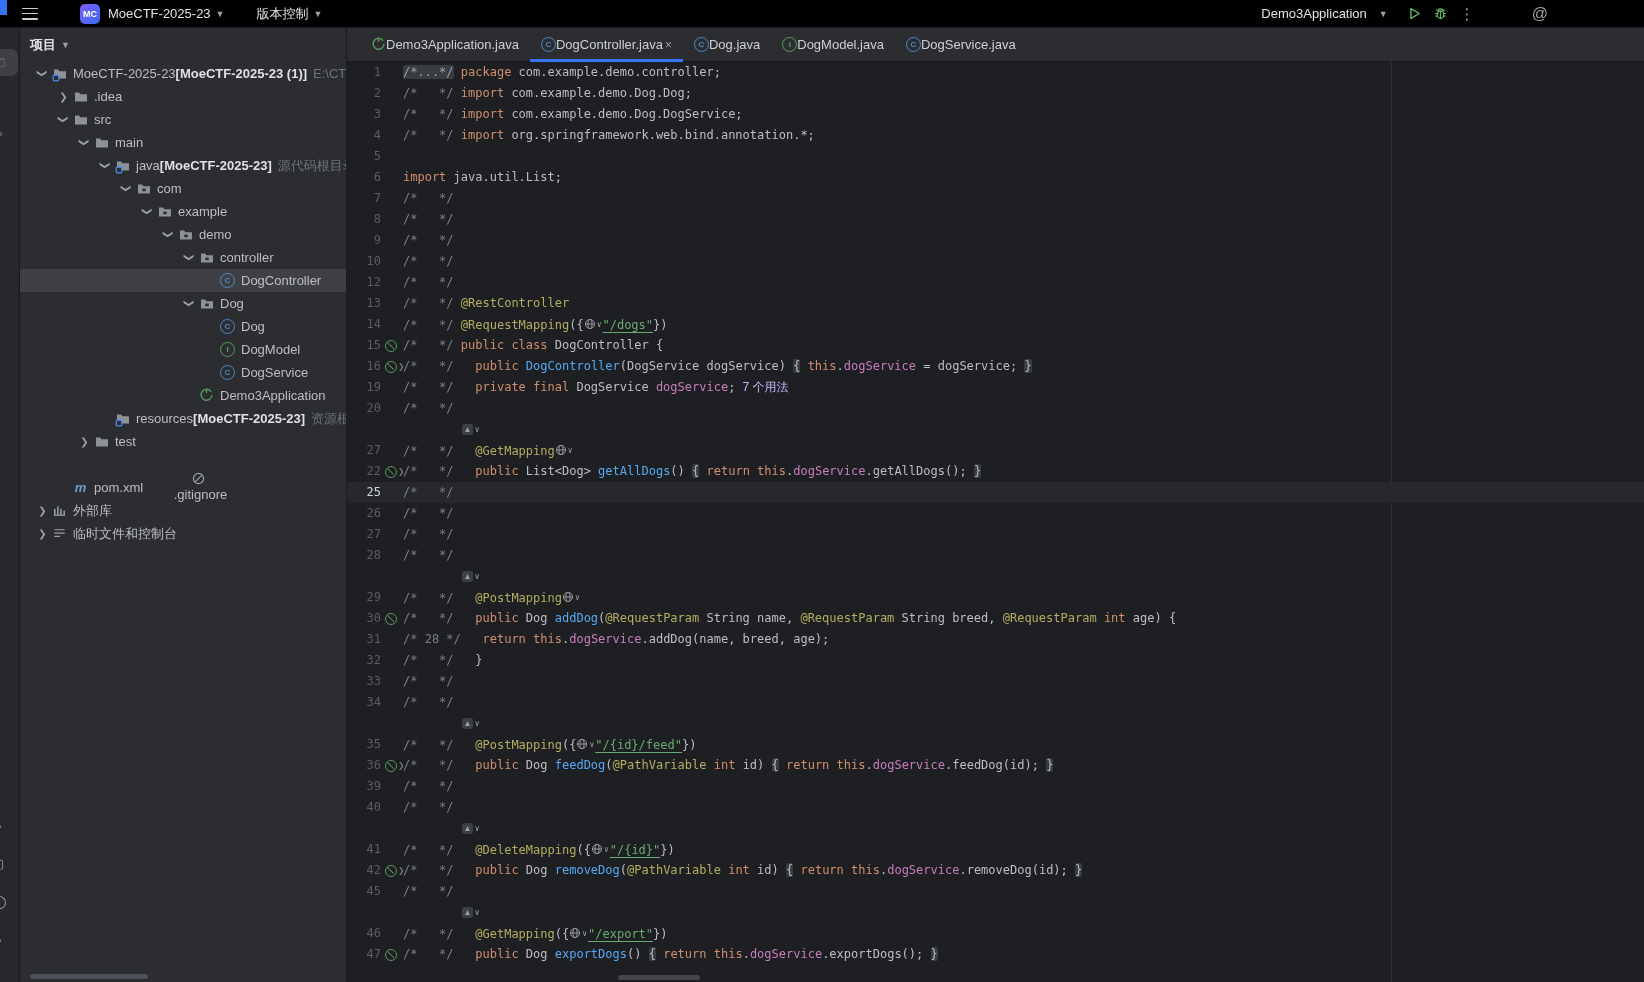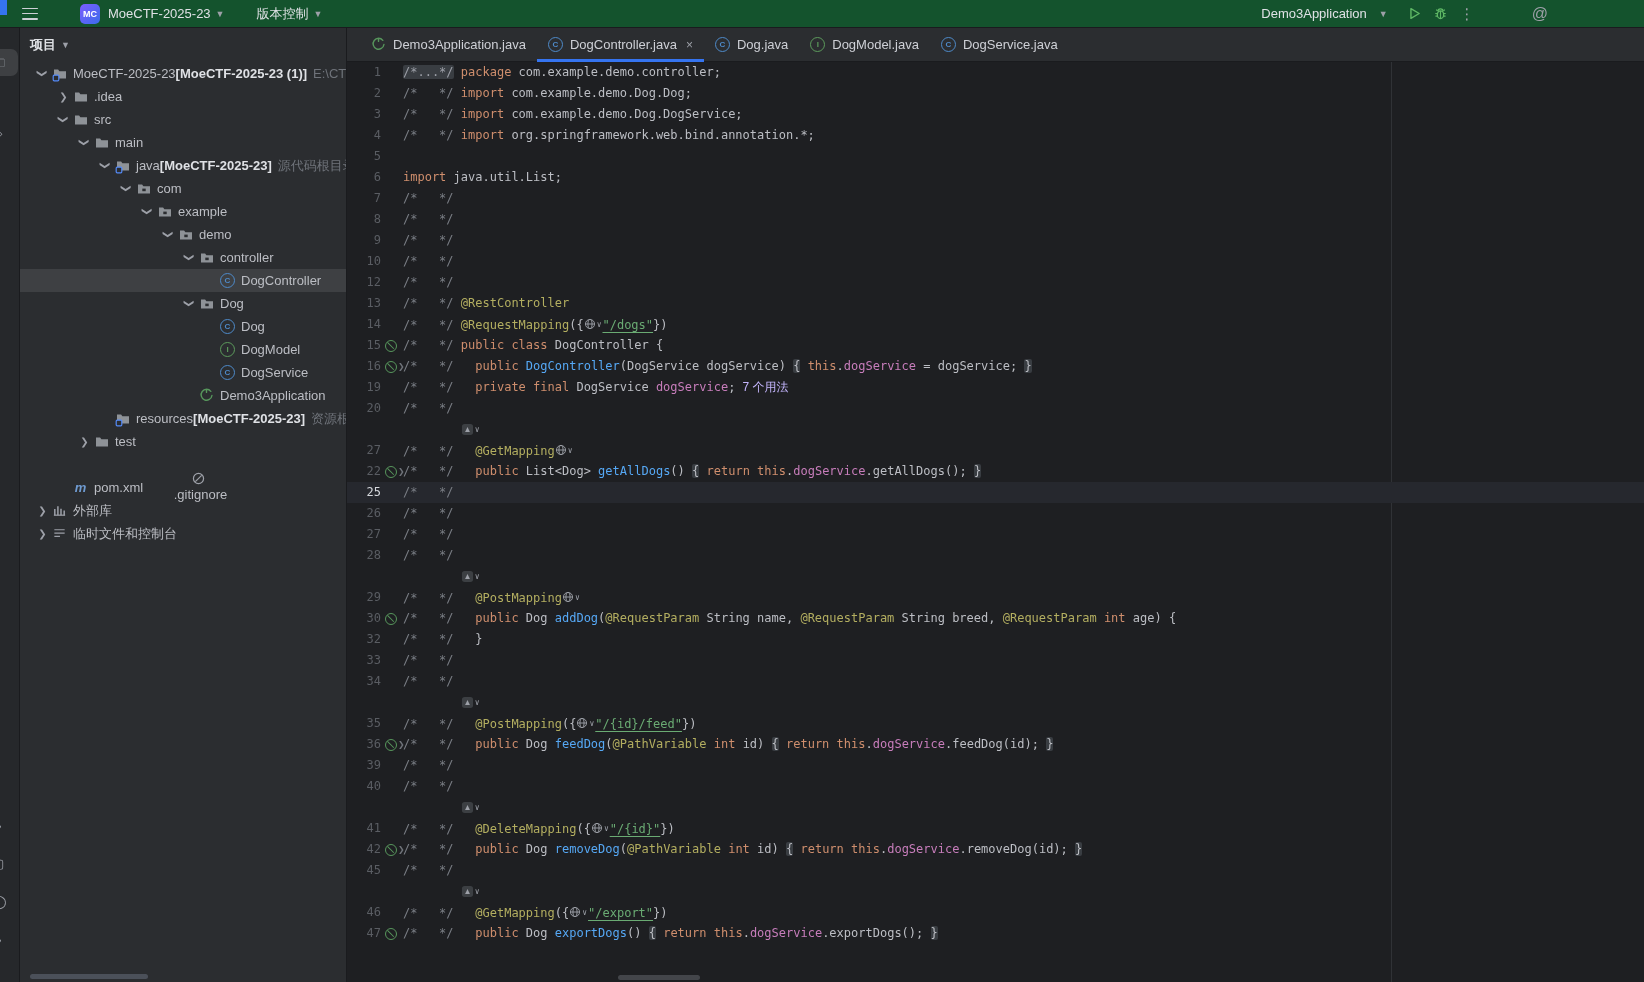--- a/index.html
+++ b/index.html
@@ -6,21 +6,21 @@
   html,body { margin:0; padding:0; }
   body {
     width:1644px; height:982px; overflow:hidden;
     background:#1E1F22; font-family:"Liberation Sans", sans-serif;
     -webkit-font-smoothing:antialiased;
   }
   .app { width:1644px; height:982px; display:flex; flex-direction:column; position:relative; }
 
   
   .titlebar {
-    height:28px; flex:0 0 28px; background:#14532d; border-bottom:1px solid #1A1B1E;
+    height:28px; flex:0 0 28px; background:#000000; border-bottom:1px solid #1A1B1E;
     display:flex; align-items:center; padding-left:22px; position:relative;
   }
   .corner-fragment { position:absolute; left:0; top:0; width:7px; height:15px; background:#3574F0; }
   .hamburger { width:16px; height:12px; display:flex; flex-direction:column; justify-content:space-between; cursor:pointer; margin-right:42px; }
   .hamburger i { display:block; height:1.6px; background:#CED0D6; border-radius:1px; }
   .mc-logo {
     width:20px; height:20px; border-radius:5px; color:#fff; font-size:9px; font-weight:700;
     display:flex; align-items:center; justify-content:center;
     background:linear-gradient(135deg,#7C5CFF 0%,#3B6CEB 100%); margin-right:8px;
   }
@@ -56,21 +56,21 @@
   .tbold { font-weight:700; color:#DFE1E5; }
   .tsuffix { color:#6F737A; margin-left:6px; }
   .ci { width:15px; height:15px; border-radius:50%; border:1.4px solid var(--c); color:var(--c);
         font-size:8px; font-weight:700; display:inline-flex; align-items:center; justify-content:center; }
   .mv { color:#6F9BD1; font-style:italic; font-weight:700; font-size:13px; }
   .panel-hscroll { position:absolute; left:10px; bottom:3px; width:118px; height:5px; border-radius:3px; background:#4B5059; }
 
   
   .editor-pane { flex:1; display:flex; flex-direction:column; min-width:0; background:#1E1F22; }
   .tabbar { height:34px; flex:0 0 34px; background:#2B2D30; border-bottom:1px solid #1A1B1E; display:flex; padding-left:13px; }
-  .tab { display:flex; align-items:center; gap:7px; padding:0 11px; font-size:13px; color:#CED0D6; position:relative; cursor:pointer; white-space:nowrap; }
+  .tab { display:flex; align-items:center; padding:0 11px; font-size:13px; color:#CED0D6; position:relative; cursor:pointer; white-space:nowrap; }
   .tab.active::after { content:""; position:absolute; left:0; right:0; bottom:-1px; height:3px; background:#3574F0; }
   .tab .close { color:#9DA0A8; font-size:12px; margin-left:2px; }
 
   .editor { flex:1; position:relative; overflow:hidden; font-family:"DejaVu Sans Mono", monospace; font-size:12px; }
   .guide { position:absolute; left:1044px; top:0; bottom:0; width:1px; background:#303236; }
   .erow { height:21px; line-height:21px; display:flex; white-space:pre; position:relative; }
   .erow.caret { background:#26282E; }
   .lnum { width:34px; flex:0 0 34px; text-align:right; color:#5A5D63; font-size:12px; }
   .erow.caret .lnum { color:#D5D8DD; }
   .gico { width:22px; flex:0 0 22px; display:flex; align-items:center; padding-left:4px; gap:1px; }
@@ -434,20 +434,21 @@
             <div class="erow inlay"><span class="lnum"></span><span class="gico"></span><span class="code"><span class="tk-t">        </span><span><svg width="13" height="13" viewBox="0 0 14 14" style="vertical-align:-2px">
                     <rect x="1" y="1" width="12" height="12" rx="3" fill="#3C3F43"></rect>
                     <path d="M4.4 9.6 7 4.4l2.6 5.2z" fill="#9DA0A8"></path>
                   </svg></span><span class="tk-v">∨</span></span></div>
             <div class="erow"><span class="lnum">29</span><span class="gico"></span><span class="code"><span class="tk-c">/*   */</span><span class="tk-t">   </span><span class="tk-a">@PostMapping</span><span><svg width="12" height="12" viewBox="0 0 14 14" style="vertical-align:-1px">
                     <circle cx="7" cy="7" r="5.3" fill="none" stroke="#9DA0A8" stroke-width="1.1"></circle>
                     <ellipse cx="7" cy="7" rx="2.4" ry="5.3" fill="none" stroke="#9DA0A8" stroke-width="1.1"></ellipse>
                     <path d="M1.7 7h10.6" stroke="#9DA0A8" stroke-width="1.1"></path>
                   </svg></span><span class="tk-v">∨</span></span></div>
             <div class="erow"><span class="lnum">30</span><span class="gico"><span class="bean"></span></span><span class="code"><span class="tk-c">/*   */</span><span class="tk-t">   </span><span class="tk-k">public</span><span class="tk-t"> Dog </span><span class="tk-m">addDog</span><span class="tk-t">(</span><span class="tk-a">@RequestParam</span><span class="tk-t"> String name, </span><span class="tk-a">@RequestParam</span><span class="tk-t"> String breed, </span><span class="tk-a">@RequestParam</span><span class="tk-t"> </span><span class="tk-k">int</span><span class="tk-t"> age) {</span></span></div>
+            <div class="erow"><span class="lnum">31</span><span class="gico"></span><span class="code"><span class="tk-c">/* 28 */</span><span class="tk-t">   </span><span class="tk-k">return</span><span class="tk-t"> </span><span class="tk-k">this</span><span class="tk-t">.</span><span class="tk-f">dogService</span><span class="tk-t">.addDog(name, breed, age);</span></span></div>
             <div class="erow"><span class="lnum">32</span><span class="gico"></span><span class="code"><span class="tk-c">/*   */</span><span class="tk-t">   }</span></span></div>
             <div class="erow"><span class="lnum">33</span><span class="gico"></span><span class="code"><span class="tk-c">/*   */</span></span></div>
             <div class="erow"><span class="lnum">34</span><span class="gico"></span><span class="code"><span class="tk-c">/*   */</span></span></div>
             <div class="erow inlay"><span class="lnum"></span><span class="gico"></span><span class="code"><span class="tk-t">        </span><span><svg width="13" height="13" viewBox="0 0 14 14" style="vertical-align:-2px">
                     <rect x="1" y="1" width="12" height="12" rx="3" fill="#3C3F43"></rect>
                     <path d="M4.4 9.6 7 4.4l2.6 5.2z" fill="#9DA0A8"></path>
                   </svg></span><span class="tk-v">∨</span></span></div>
             <div class="erow"><span class="lnum">35</span><span class="gico"></span><span class="code"><span class="tk-c">/*   */</span><span class="tk-t">   </span><span class="tk-a">@PostMapping</span><span class="tk-t">({</span><span><svg width="12" height="12" viewBox="0 0 14 14" style="vertical-align:-1px">
                     <circle cx="7" cy="7" r="5.3" fill="none" stroke="#9DA0A8" stroke-width="1.1"></circle>
                     <ellipse cx="7" cy="7" rx="2.4" ry="5.3" fill="none" stroke="#9DA0A8" stroke-width="1.1"></ellipse>

